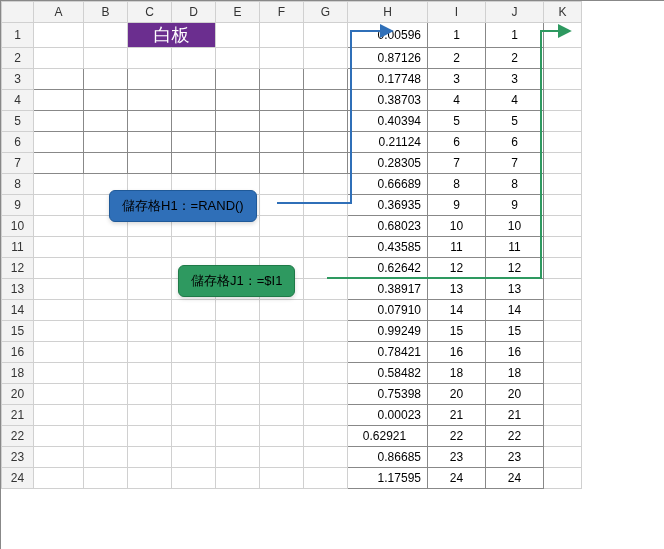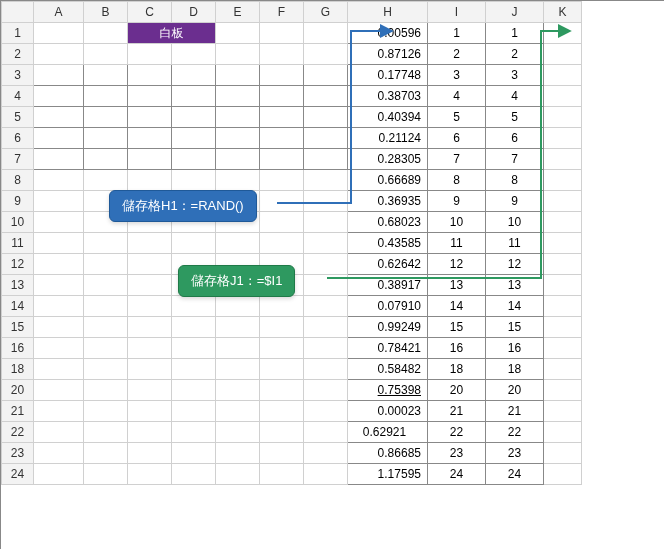--- a/index.html
+++ b/index.html
@@ -8,23 +8,23 @@
   th,td{border:1px solid #d0d0d0;padding:0;height:21px;box-sizing:border-box;text-align:center;vertical-align:middle;background:#fff;font-weight:normal}
   th{background:#f3f3f3;color:#333}
   .row-hdr{width:32px;background:#f3f3f3}
   .corner{background:#f3f3f3;width:32px}
   .col-a{width:50px}
   .col-nar{width:44px}
   .col-h{width:80px}
   .col-i{width:58px}
   .col-j{width:58px}
   .col-k{width:38px}
-  .purple{background:#6b2e8f;color:#fff;font-size:12px}
+  .purple{background:#6b2e8f;color:#fff;font-size:18px}
   .num-r{text-align:right;padding-right:6px}
-  .callout{position:absolute;padding:6px 12px;border-radius:6px;color:#ffffff;font-size:13px;white-space:nowrap;box-shadow:0 2px 4px rgba(0,0,0,.15)}
+  .callout{position:absolute;padding:6px 12px;border-radius:6px;color:#000000;font-size:13px;white-space:nowrap;box-shadow:0 2px 4px rgba(0,0,0,.15)}
   .callout-blue{background:#2f6fb8;border:1px solid #1f5998}
   .callout-green{background:#2e9960;border:1px solid #1f7a48}
   svg.overlay{position:absolute;top:0;left:0;pointer-events:none}
 </style>
 </head>
 <body>
 
 <div class="sheet">
   <table>
     <colgroup>
@@ -297,21 +297,21 @@
         </tr>
         <tr>
           <th class="row-hdr">20</th>
           <td></td>
           <td></td>
           <td></td>
           <td></td>
           <td></td>
           <td></td>
           <td></td>
-          <td class="num-r" style="border-color: rgb(136, 136, 136); text-decoration: underline;">0.75398</td>
+          <td class="num-r" style="border-color: rgb(136, 136, 136);">0.75398</td>
           <td style="border-color: rgb(136, 136, 136);">20</td>
           <td style="border-color: rgb(136, 136, 136);">20</td>
           <td></td>
         </tr>
         <tr>
           <th class="row-hdr">21</th>
           <td></td>
           <td></td>
           <td></td>
           <td></td>

